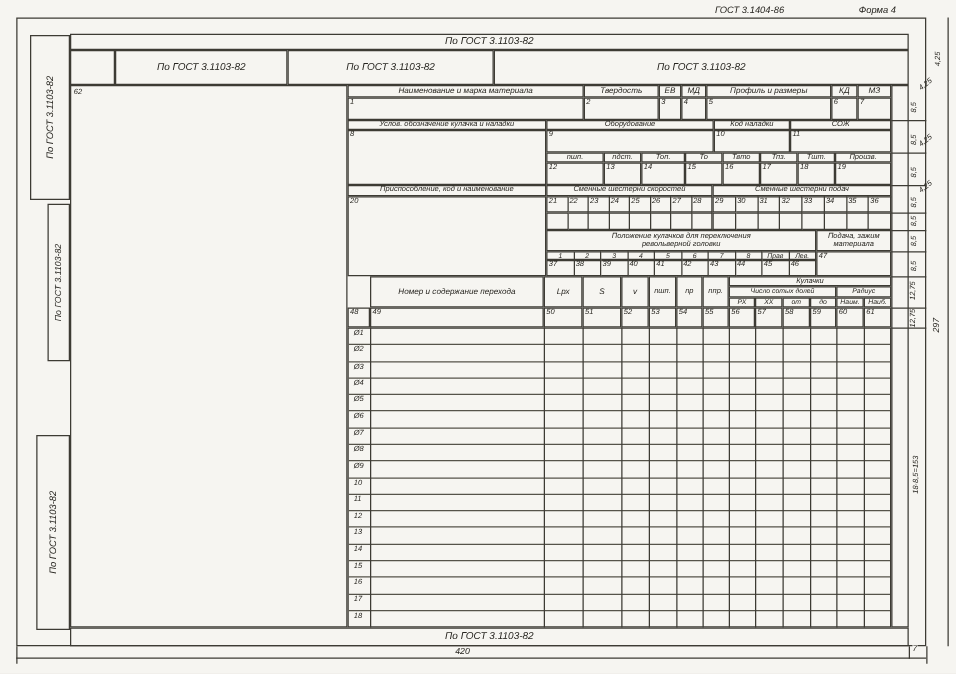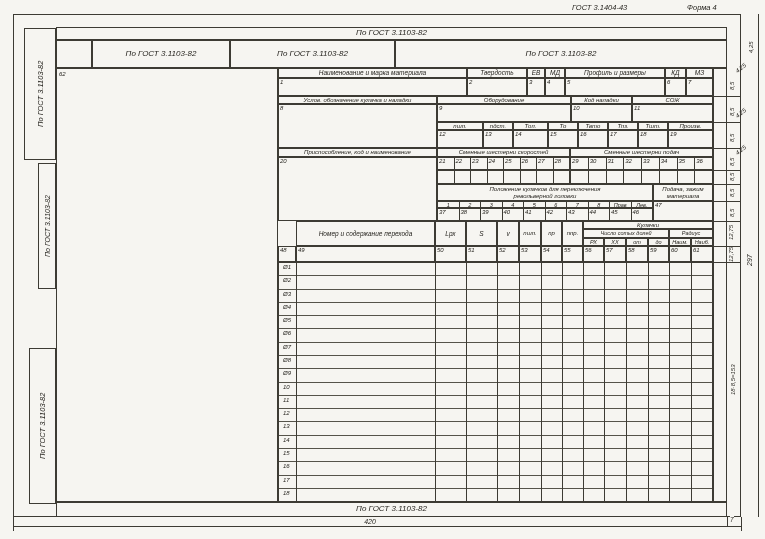--- a/index.html
+++ b/index.html
@@ -26,21 +26,21 @@
   .trow{flex:1;position:relative;border-bottom:1px solid #55534a;}
   .trow:last-child{border-bottom:none;}
   .rlab{position:absolute;left:4px;top:1px;font-style:italic;font-size:6px;}
   .stamp{background:#f6f5f1;}
 </style>
 </head>
 <body>
 
 <div class="page">
 
-  <span class="dim" style="left:572px;top:3px;font-size:7.5px;">ГОСТ 3.1404-43</span>
+  <span class="dim" style="left:572px;top:3px;font-size:7.5px;">ГОСТ 3.1404-86</span>
   <span class="dim" style="left:687px;top:3px;font-size:7.5px;">Форма 4</span>
 
   <div class="c" style="left:13px;top:14px;width:728px;height:503px;border-width:1.5px;"></div>
 
   <div class="c t" style="left:56px;top:27px;width:671px;height:13px;font-size:8px;">По ГОСТ 3.1103-82</div>
 
   <div class="c" style="left:56px;top:40px;width:36px;height:28px;"></div>
   <div class="c t" style="left:92px;top:40px;width:138px;height:28px;font-size:8px;">По ГОСТ 3.1103-82</div>
   <div class="c t" style="left:230px;top:40px;width:165px;height:28px;font-size:8px;">По ГОСТ 3.1103-82</div>
   <div class="c t" style="left:395px;top:40px;width:332px;height:28px;font-size:8px;">По ГОСТ 3.1103-82</div>

